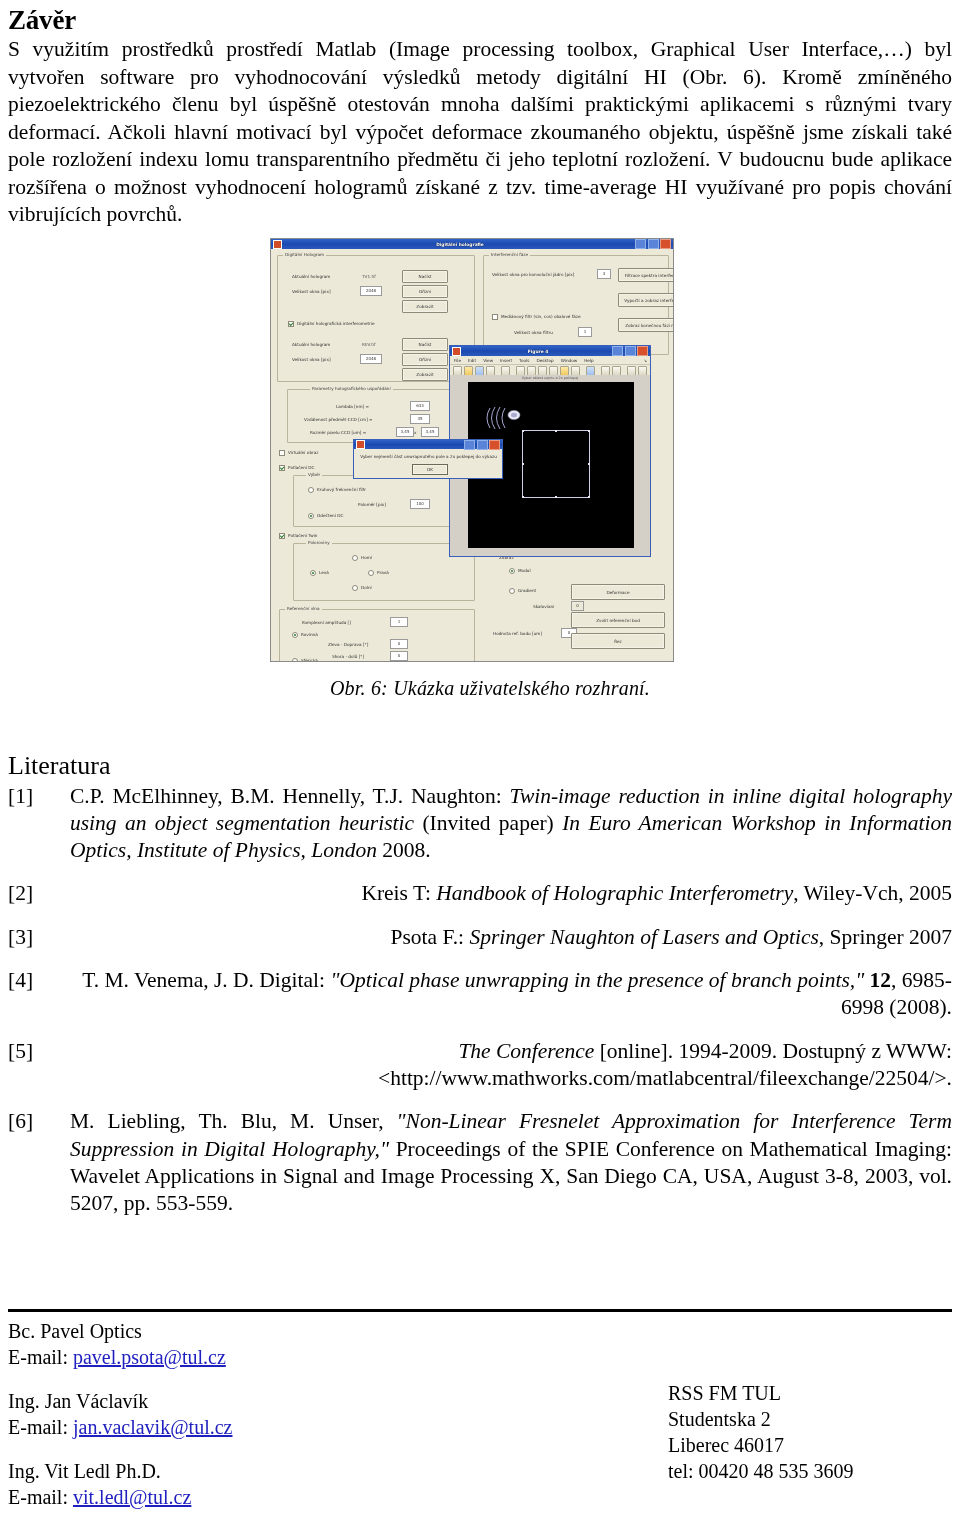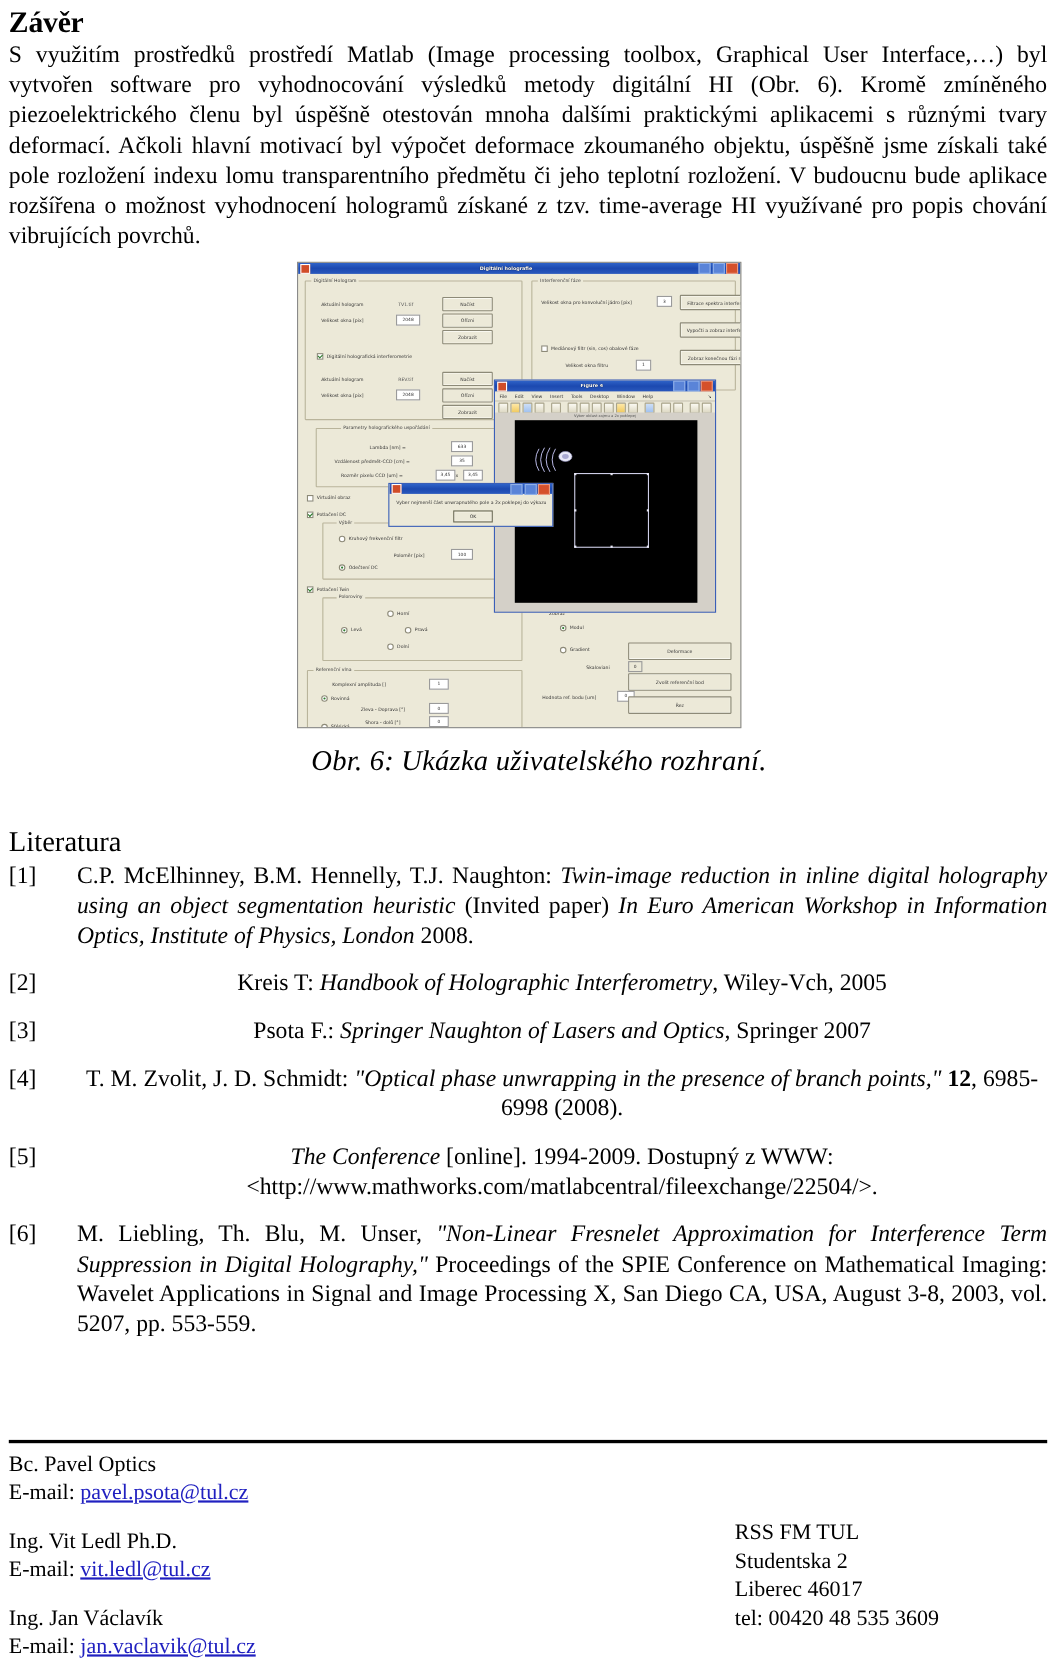--- a/index.html
+++ b/index.html
@@ -53,21 +53,21 @@
   }
   .fig-img {
     width: 420px;
     height: 440px;
     margin: 0 auto;
     position: relative;
     background: #ffffff;
     display: block;
   }
   .fig-caption {
-    font-size: 26px;
+    font-size: 20px;
     font-style: italic;
     margin-top: 5px;
     letter-spacing: 0.2px;
     margin-left: 36px;
   }
 
   
   .gui {
     position: absolute;
     left: 8px; top: 6px;
@@ -296,21 +296,21 @@
     line-height: 1.1;
   }
   .ref {
     display: flex;
     margin-bottom: 16px;
     font-size: 21.5px;
     line-height: 1.27;
   }
   .ref .num { width: 62px; flex: 0 0 62px; }
   .ref .txt { flex: 1 1 auto; text-align: justify; text-justify: inter-word;}
-  .ref.nojust .txt { text-align: center; }
+  .ref.nojust .txt { text-align: right; }
   i { font-style: italic; }
   b { font-weight: bold; }
 
   
   .hr {
     position: absolute;
     left: 8px; top: 1309px;
     width: 944px;
     height: 0;
     border-top: 3px solid #000;
@@ -556,46 +556,46 @@
     <div class="ref nojust">
       <span class="num">[2]</span>
       <span class="txt"><span>Kreis T: </span><i>Handbook of Holographic Interferometry</i><span>, Wiley-Vch, 2005</span></span>
     </div>
     <div class="ref nojust">
       <span class="num">[3]</span>
       <span class="txt"><span>Psota F.: </span><i>Springer Naughton of Lasers and Optics</i><span>, Springer 2007</span></span>
     </div>
     <div class="ref nojust">
       <span class="num">[4]</span>
-      <span class="txt"><span>T. M. Zvolit, J. D. Schmidt: </span><i>"Optical phase unwrapping in the presence of branch points," </i><b>12</b><span>, 6985-6998 (2008).</span></span>
+      <span class="txt"><span>T. M. Venema, J. D. Digital: </span><i>"Optical phase unwrapping in the presence of branch points," </i><b>12</b><span>, 6985-6998 (2008).</span></span>
     </div>
     <div class="ref nojust">
       <span class="num">[5]</span>
       <span class="txt"><i>The Conference </i><span>[online]. 1994-2009. Dostupný z WWW: &lt;http://www.mathworks.com/matlabcentral/fileexchange/22504/&gt;.</span></span>
     </div>
     <div class="ref">
       <span class="num">[6]</span>
       <span class="txt"><span>M. Liebling, Th. Blu, M. Unser, </span><i>"Non-Linear Fresnelet Approximation for Interference Term Suppression in Digital Holography," </i><span>Proceedings of the SPIE Conference on Mathematical Imaging: Wavelet Applications in Signal and Image Processing X, San Diego CA, USA, August 3-8, 2003, vol. 5207, pp. 553-559.</span></span>
     </div>
   </div>
 
   <div class="hr"></div>
   <div class="footer">
     <div class="f-left">
       <div class="f-block">
         <div>Bc. Pavel Optics</div>
         <div><span>E-mail: </span><a class="mail" href="#">pavel.psota@tul.cz</a></div>
       </div>
       <div class="f-block">
+        <div>Ing. Jan Václavík</div>
+        <div><span>E-mail: </span><a class="mail" href="#">jan.vaclavik@tul.cz</a></div>
+      </div>
+      <div class="f-block">
         <div>Ing. Vit Ledl Ph.D.</div>
         <div><span>E-mail: </span><a class="mail" href="#">vit.ledl@tul.cz</a></div>
-      </div>
-      <div class="f-block">
-        <div>Ing. Jan Václavík</div>
-        <div><span>E-mail: </span><a class="mail" href="#">jan.vaclavik@tul.cz</a></div>
       </div>
     </div>
     <div class="f-right">
       <div>RSS FM TUL</div>
       <div>Studentska 2</div>
       <div>Liberec 46017</div>
       <div>tel: 00420 48 535 3609</div>
     </div>
   </div>
 

